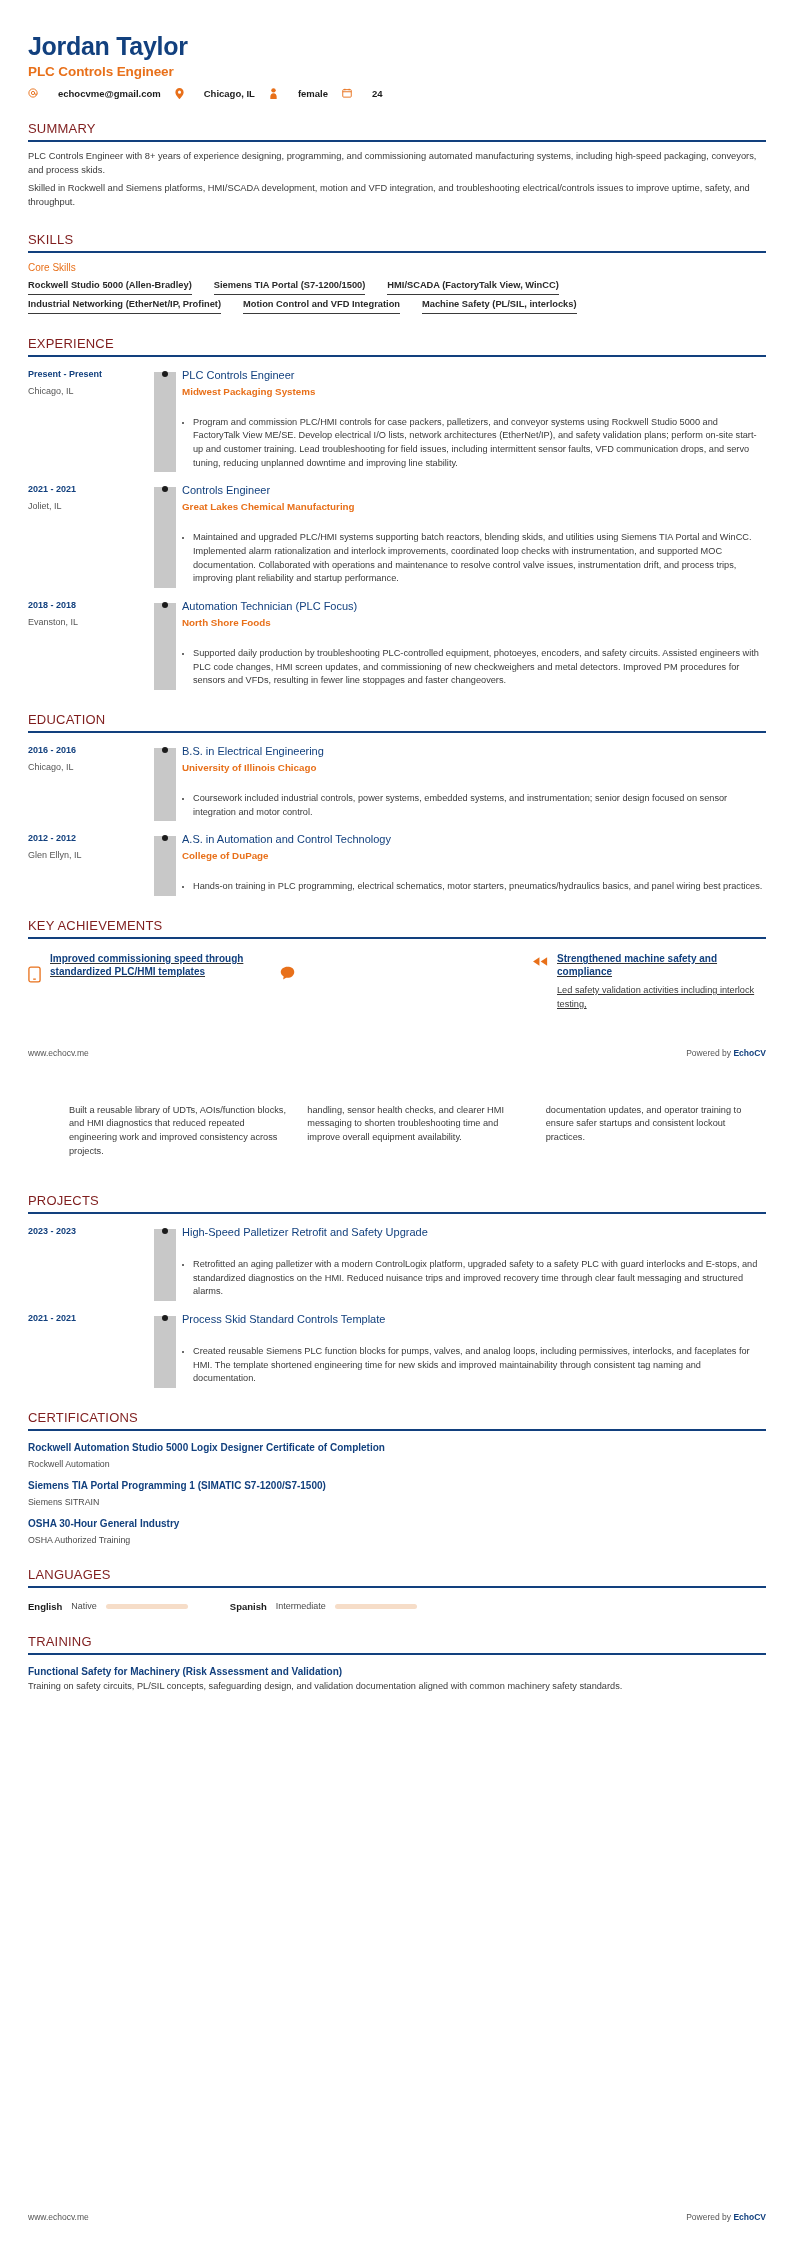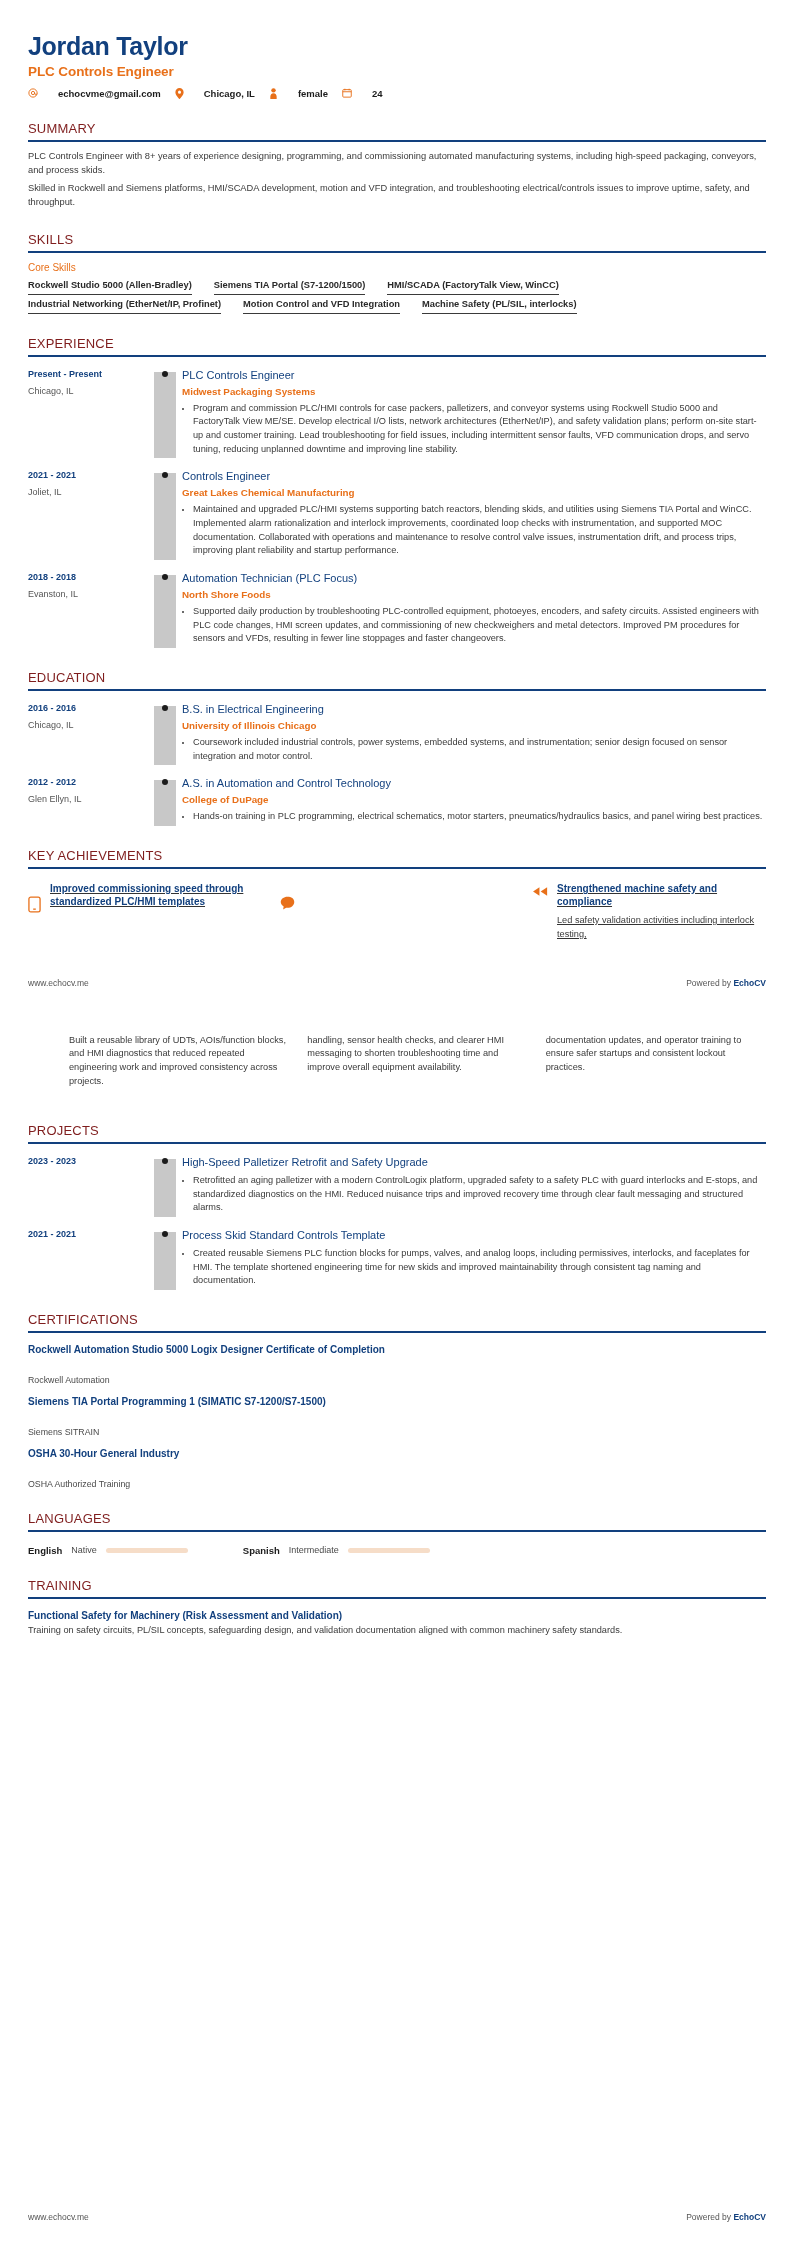--- a/index.html
+++ b/index.html
@@ -68,21 +68,21 @@
   .tl-line { width: 1px; background: #c8c8c8; flex: 1; margin-top: 3px; }
   .tl-dot {
     position: absolute; top: 2px; left: 50%; transform: translateX(-50%);
     width: 6px; height: 6px; border-radius: 50%; background: #1c1c1c;
   }
   .entry-body { flex: 1; padding-left: 6px; }
   .entry-role { font-size: 11px; color: #12407e; line-height: 1.2; }
   .entry-org {
     font-size: 9.8px; font-weight: bold; color: #e8701a; margin-top: 4px;
   }
-  .bullets { margin-top: 5px; padding-left: 11px; }
+  .bullets { margin-top: 19px; padding-left: 11px; }
   .bullets li {
     font-size: 9.2px; line-height: 1.48; color: #3a3a3a;
     margin-bottom: 2px; list-style: disc;
   }
   .bullets li::marker { font-size: 8px; }
 
   
   .ach-grid { display: flex; gap: 18px; margin-top: 13px; text-decoration: underline; }
   .ach-card { flex: 1; display: flex; gap: 9px; }
   .ach-icon { color: #e8701a; flex-shrink: 0; padding-top: 14px; }
@@ -91,24 +91,24 @@
     font-size: 10px; font-weight: bold; color: #12407e; line-height: 1.35;
   }
   .ach-desc { font-size: 9.2px; line-height: 1.5; color: #3a3a3a; margin-top: 5px; }
   .ach-cont { display: flex; gap: 18px; }
   .ach-cont > div { flex: 1; font-size: 9.2px; line-height: 1.5; color: #3a3a3a; }
   .ach-cont > div.indent { padding-left: 41px; }
 
   
   .cert-item { margin-top: 11px; }
   .cert-name { font-size: 10px; font-weight: bold; color: #12407e; }
-  .cert-issuer { font-size: 8.8px; color: #4a4a4a; margin-top: 20px; }
-
-  
-  .lang-row { display: flex; gap: 55px; margin-top: 13px; align-items: flex-end; }
+  .cert-issuer { font-size: 8.8px; color: #4a4a4a; margin-top: 6px; }
+
+  
+  .lang-row { display: flex; gap: 42px; margin-top: 13px; align-items: flex-end; }
   .lang-item { display: flex; align-items: center; gap: 9px; }
   .lang-name { font-size: 9.5px; font-weight: bold; color: #1c1c1c; }
   .lang-level { font-size: 9px; color: #4a4a4a; }
   .lang-bar {
     width: 82px; height: 5px; border-radius: 3px; background: #f6ddc8;
     overflow: hidden;
   }
   .lang-fill { height: 100%; background: #e8701a; border-radius: 3px; }
 
   

